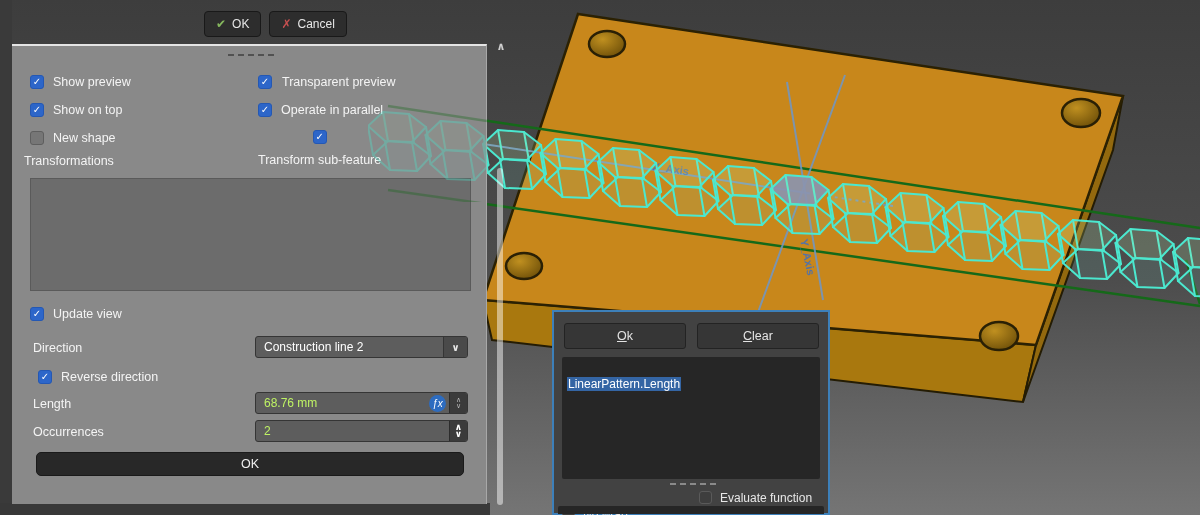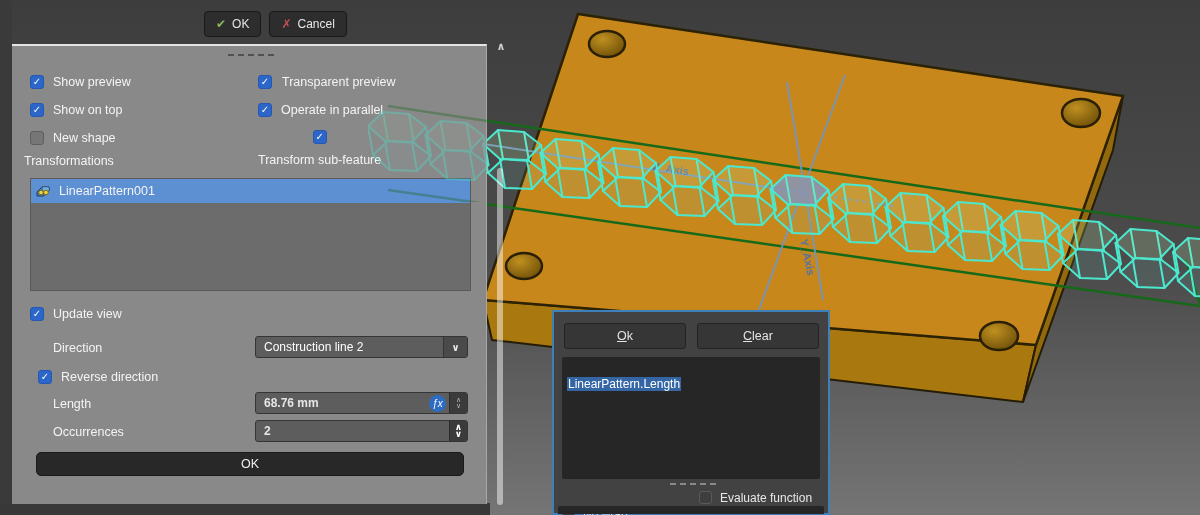--- a/index.html
+++ b/index.html
@@ -43,31 +43,31 @@
   .cb.dlg { width:13px; height:13px; background:#3e3e3e; border-color:#5a5a5a; }
 
   .seclabel { position:absolute; color:#f4f4f4; }
 
   .tlist { position:absolute; left:18px; top:132px; width:441px; height:113px; background:#6c6c6c;
            border:1px solid #5a5a5a; }
   .trow { display:flex; align-items:center; gap:7px; height:24px; padding:0 5px; background:#585858; }
   .trow.on { background:#5d8fd3; }
   .trow .ticon { width:16px; height:16px; flex:none; }
 
-  .fieldlabel { position:absolute;margin-left:20px; }
+  .fieldlabel { position:absolute; }
   .combo { position:absolute; left:243px; top:290px; width:213px; height:22px; background:#5d5d5d;
            border:1px solid #353535; border-radius:3px; display:flex; align-items:center; }
   .combo .val { flex:1; padding-left:8px; font-size:12px; color:#fff; white-space:nowrap; }
   .combo .arrow { width:24px; height:100%; background:#4a4a4a; border-left:1px solid #353535;
                   border-radius:0 2px 2px 0; display:flex; align-items:center; justify-content:center;
                   color:#e8e8e8; font-size:10px; font-weight:bold; }
 
   .numfield { position:absolute; height:22px; display:flex; align-items:center; background:#5d5d5d;
               border:1px solid #353535; border-radius:3px; }
-  .numfield .val { flex:1; padding-left:8px; font-size:12px; color:#e5e5e5;font-weight:bold; }
+  .numfield .val { flex:1; padding-left:8px; font-size:12px; color:#bef264; }
   .fxbadge { width:17px; height:17px; border-radius:50%; background:#2d6cc0; color:#fff;
              display:flex; align-items:center; justify-content:center; font-size:10px;
              font-style:italic; margin-right:3px; flex:none; }
   .spin { width:18px; height:100%; background:#3b3b3b; border-left:1px solid #2c2c2c;
           border-radius:0 2px 2px 0; display:flex; flex-direction:column; align-items:center;
           justify-content:center; line-height:.8; flex:none; }
   .spin span { font-size:7px; color:#b8b8b8; }
   .spin.bright span { font-size:9px; color:#fff; font-weight:bold; }
 
   .bigok { position:absolute; left:24px; top:406px; width:428px; height:24px; background:#282828;
@@ -193,29 +193,20 @@
       <span>New shape</span>
     </div>
     <div class="cbrow" style="left:246px;top:84px;flex-direction:column;">
       <span class="cb on"></span>
       <span>Transform sub-feature</span>
     </div>
 
     <div class="seclabel" style="left:12px;top:108px;">Transformations</div>
 
     <div class="tlist">
-      <div class="trow on">
-        <svg class="ticon" viewBox="0 0 16 16">
-          <path d="M1 9 L6 4 L13 4 L13 8 L8 13 L1 13 Z" fill="#4a7fc0" stroke="#1d3f66"></path>
-          <path d="M6 4 L13 4 L13 8 L8 13 Z" fill="#79b0e0" stroke="#1d3f66" stroke-width="0.5"></path>
-          <circle cx="5" cy="9.5" r="2.3" fill="#e8d44a" stroke="#7a6a10"></circle>
-          <circle cx="10" cy="9.5" r="2.3" fill="#e8d44a" stroke="#7a6a10"></circle>
-        </svg>
-        <span>LinearPattern001</span>
-      </div>
     </div>
 
     <div class="cbrow" style="left:18px;top:260px;">
       <span class="cb on"></span>
       <span>Update view</span>
     </div>
 
     <div class="fieldlabel" style="left:21px;top:295px;position:absolute;">Direction</div>
     <div class="combo">
       <span class="val">Construction line 2</span>

